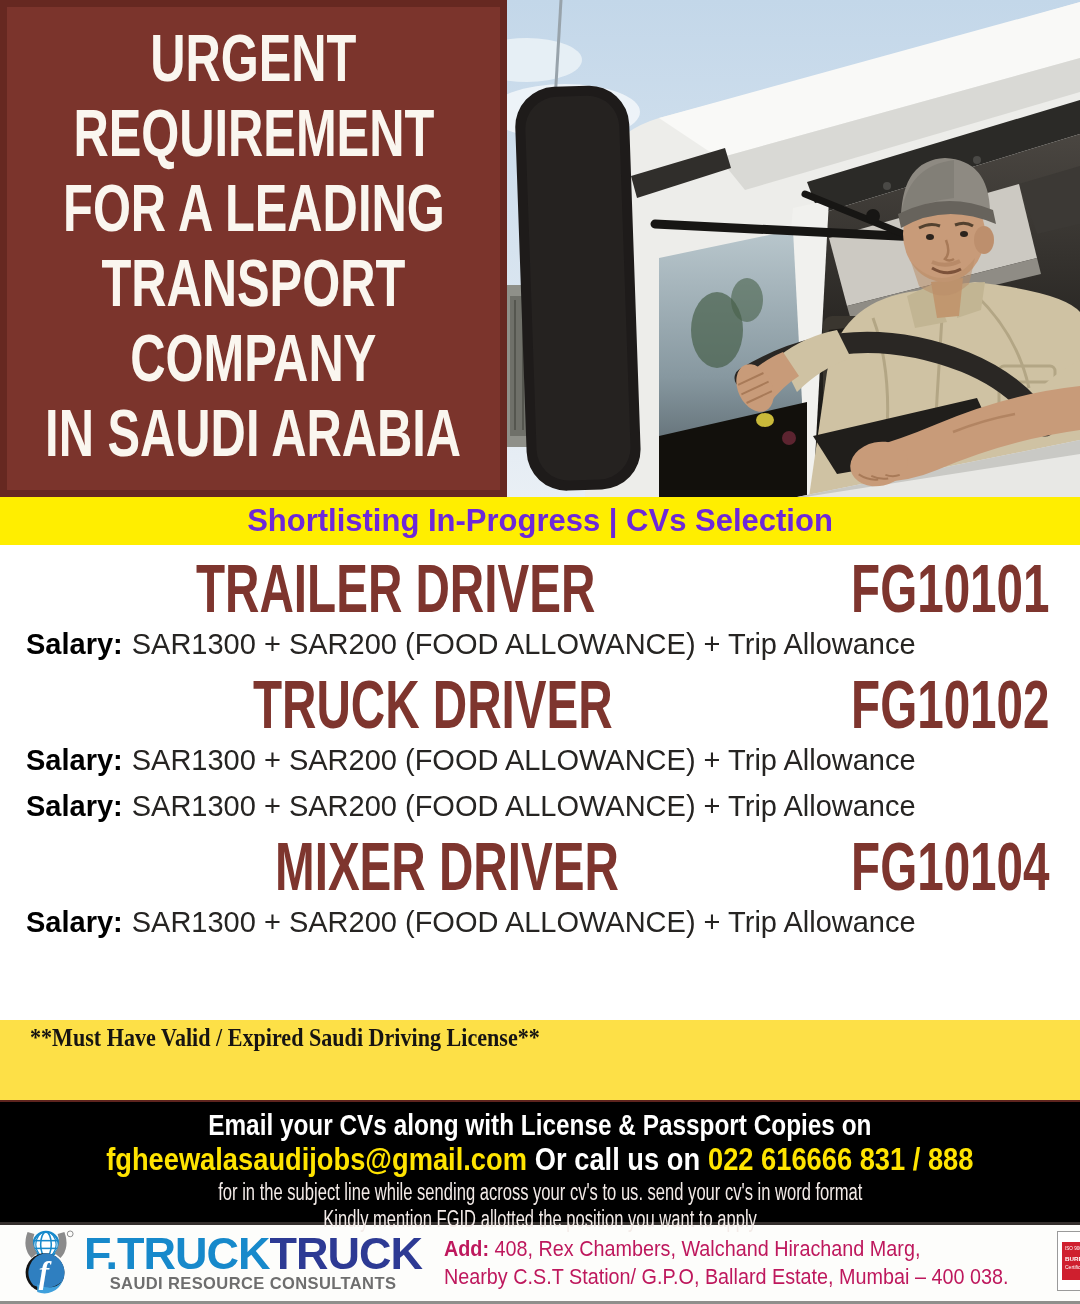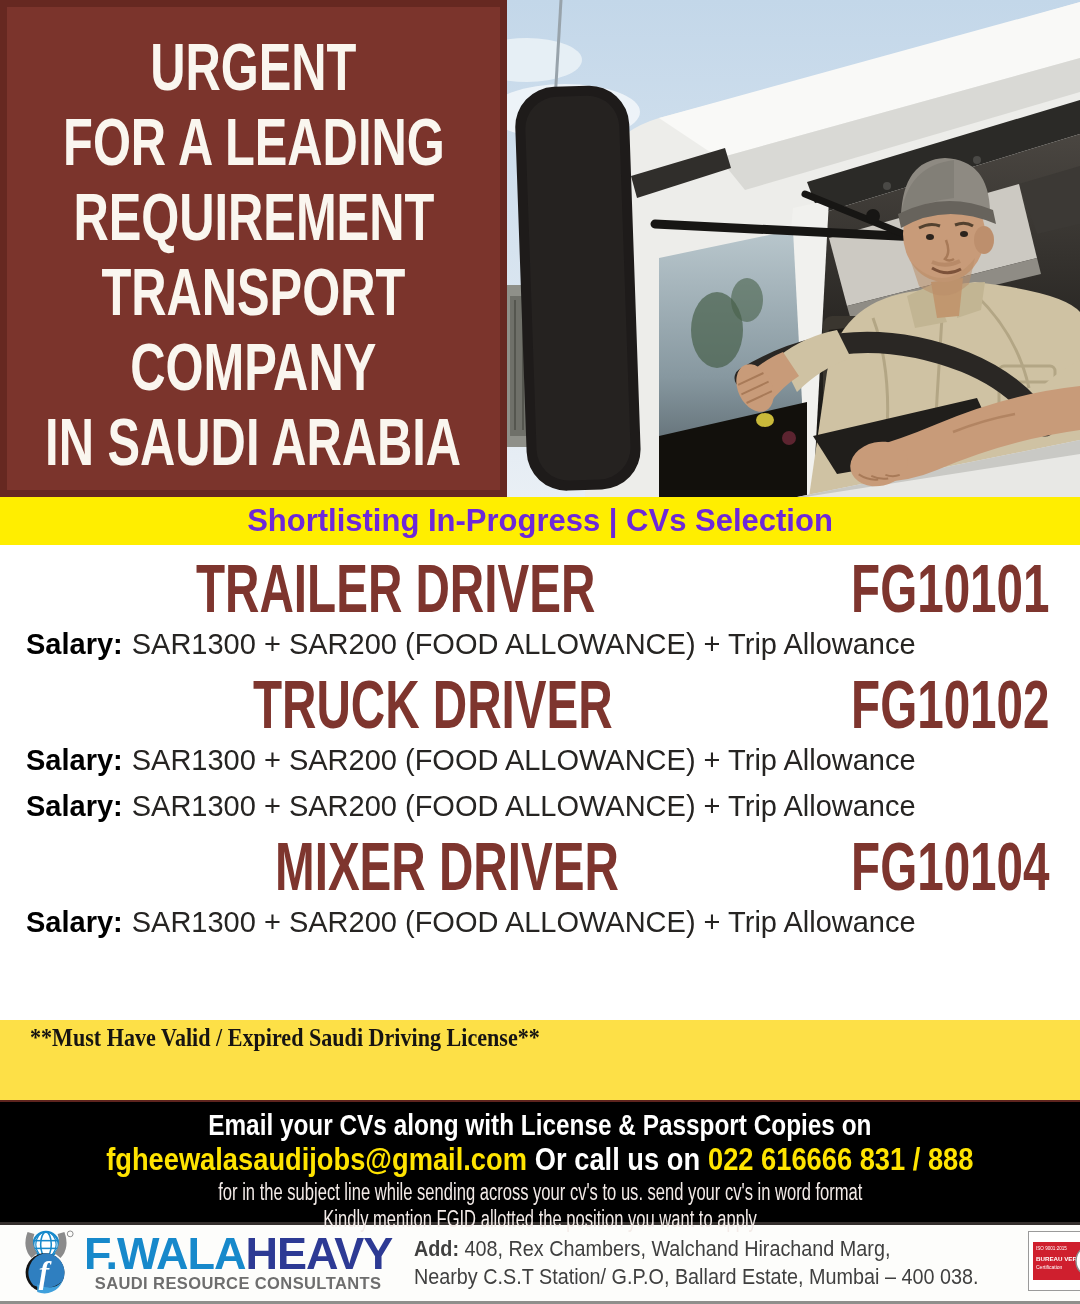--- a/index.html
+++ b/index.html
@@ -5,21 +5,21 @@
   html,body{margin:0;padding:0;}
   body{
     width:1080px;height:1304px;overflow:hidden;background:#fff;
     font-family:"Liberation Sans",sans-serif;
   }
   
   .hero{height:497px;display:flex;}
   .hero-left{
     width:507px;height:497px;background:#7b342c;overflow:hidden;
     box-shadow:inset 0 0 0 7px rgba(52,10,6,.28);
-    padding-top:29px;box-sizing:border-box;
+    padding-top:20px;box-sizing:border-box;
   }
   .hl{display:flex;justify-content:center;height:75px;align-items:center;}
   .hl span{
     color:#faf6ef;font-weight:bold;font-size:66px;white-space:nowrap;
     display:inline-block;transform:scaleX(.74);transform-origin:50% 50%;
     letter-spacing:0px;
   }
   .hero-right{width:573px;height:497px;overflow:hidden;}
   .hero-right svg{display:block;}
   
@@ -69,39 +69,39 @@
   .footer{
     height:82px;box-sizing:border-box;background:#fdfdfb;display:flex;align-items:center;
     padding:0 14px;border-top:3px solid #35302e;border-bottom:3px solid #8f8f8c;
   }
   .logo-icon{flex:0 0 auto;}
   .brand-block{margin-left:8px;text-align:center;}
   .brand{font-size:45px;font-weight:bold;line-height:42px;letter-spacing:-1px;white-space:nowrap;}
   .brand .b1{color:#1789cb;}
   .brand .b2{color:#2d3a94;}
   .brand-sub{font-size:16.5px;font-weight:bold;color:#6e6e6e;letter-spacing:.4px;margin-top:-1px;white-space:nowrap;}
-  .addr{margin-left:22px;color:#404040;}
+  .addr{margin-left:22px;color:#be185d;}
   .addr .aline{height:28px;line-height:28px;white-space:nowrap;}
   .addr .aline>span{display:inline-block;transform:scaleX(.92);transform-origin:0 50%;font-size:21.5px;white-space:nowrap;}
   .addr b{font-weight:bold;}
   .badge{margin-left:auto;flex:0 0 auto;}
 </style>
 </head>
 <body>
 
 <div class="hero">
   <div class="hero-left">
     <div class="hl">
         <span>URGENT</span>
       </div>
     <div class="hl">
+        <span>REQUIREMENT</span>
+      </div>
+    <div class="hl">
         <span>FOR A LEADING</span>
-      </div>
-    <div class="hl">
-        <span>REQUIREMENT</span>
       </div>
     <div class="hl">
         <span>TRANSPORT</span>
       </div>
     <div class="hl">
         <span>COMPANY</span>
       </div>
     <div class="hl">
         <span>IN SAUDI ARABIA</span>
       </div>
@@ -285,21 +285,21 @@
       <path d="M52,4 q6,16 -4,27 l-6,-5 q7,-10 3,-20 z" fill="#8b8b8b"></path>
       <circle cx="58" cy="6" r="3" fill="none" stroke="#8b8b8b" stroke-width="1"></circle>
       <circle cx="32" cy="46" r="20" fill="#141414"></circle>
       <path d="M32,26 a20,20 0 0 1 18,29 q-14,12 -30,4 a20,20 0 0 1 12,-33 z" fill="#2f7fc0"></path>
       <path d="M24,58 q16,8 26,-3 a20,20 0 0 1 -26,11 z" fill="#3fa0dc"></path>
       <text x="31" y="57" text-anchor="middle" font-family="Liberation Serif, serif" font-style="italic" font-weight="bold" font-size="32" fill="#fff">f</text>
     </svg>
   </div>
   <div class="brand-block">
     <div class="brand">
-      <span class="b1">F.WALA</span><span class="b2">HEAVY</span>
+      <span class="b1">F.TRUCK</span><span class="b2">TRUCK</span>
     </div>
     <div class="brand-sub">SAUDI RESOURCE CONSULTANTS</div>
   </div>
   <div class="addr">
     <div class="aline"><span><b>Add:</b> <span>408, Rex Chambers, Walchand Hirachand Marg,</span></span></div>
     <div class="aline"><span><span>Nearby C.S.T Station/ G.P.O, Ballard Estate, Mumbai – 400 038.</span></span></div>
   </div>
   <div class="badge">
     <svg width="116" height="60" viewBox="0 0 116 60" aria-hidden="true">
       <rect x="0.5" y="0.5" width="115" height="59" fill="#fff" stroke="#9a9a9a"></rect>

